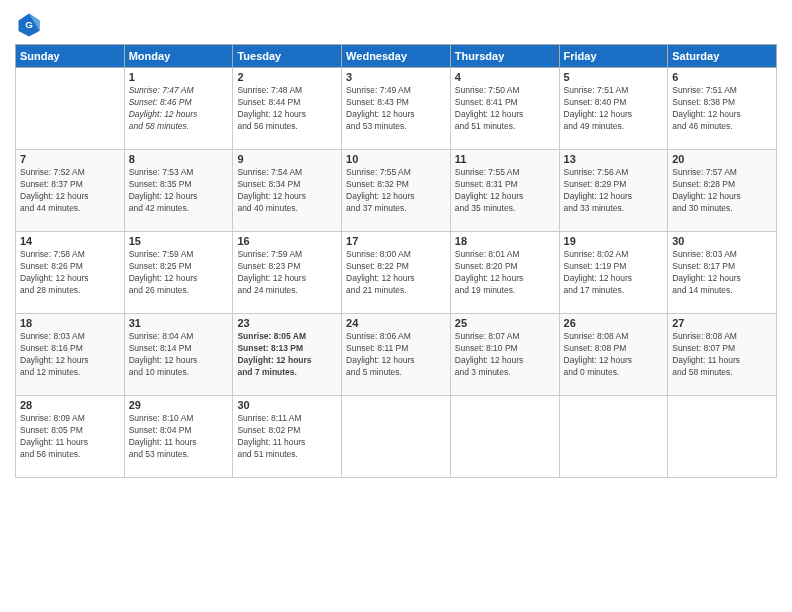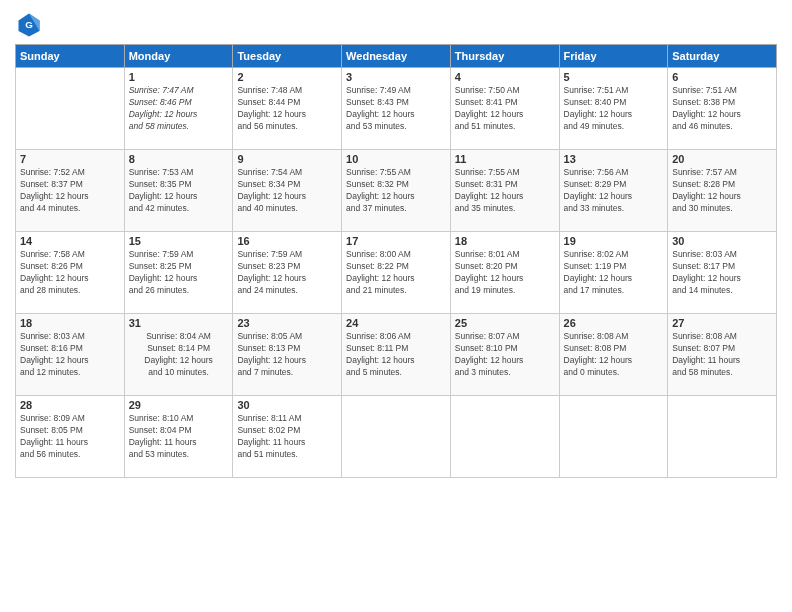--- a/index.html
+++ b/index.html
@@ -268,28 +268,28 @@
         <tr>
           <td>
             <span class="day-num">18</span>
             <div class="day-info" style="white-space: pre-line;">Sunrise: 8:03 AM
 Sunset: 8:16 PM
 Daylight: 12 hours
 and 12 minutes.</div>
           </td>
           <td>
             <span class="day-num">31</span>
-            <div class="day-info" style="white-space: pre-line; text-align: center;">Sunrise: 8:04 AM
+            <div class="day-info" style="white-space: pre-line;">Sunrise: 8:04 AM
 Sunset: 8:14 PM
 Daylight: 12 hours
 and 10 minutes.</div>
           </td>
           <td>
             <span class="day-num">23</span>
-            <div class="day-info" style="white-space: pre-line;">Sunrise: 8:05 AM
+            <div class="day-info" style="white-space: pre-line; font-weight: bold;">Sunrise: 8:05 AM
 Sunset: 8:13 PM
 Daylight: 12 hours
 and 7 minutes.</div>
           </td>
           <td>
             <span class="day-num">24</span>
             <div class="day-info" style="white-space: pre-line;">Sunrise: 8:06 AM
 Sunset: 8:11 PM
 Daylight: 12 hours
 and 5 minutes.</div>

